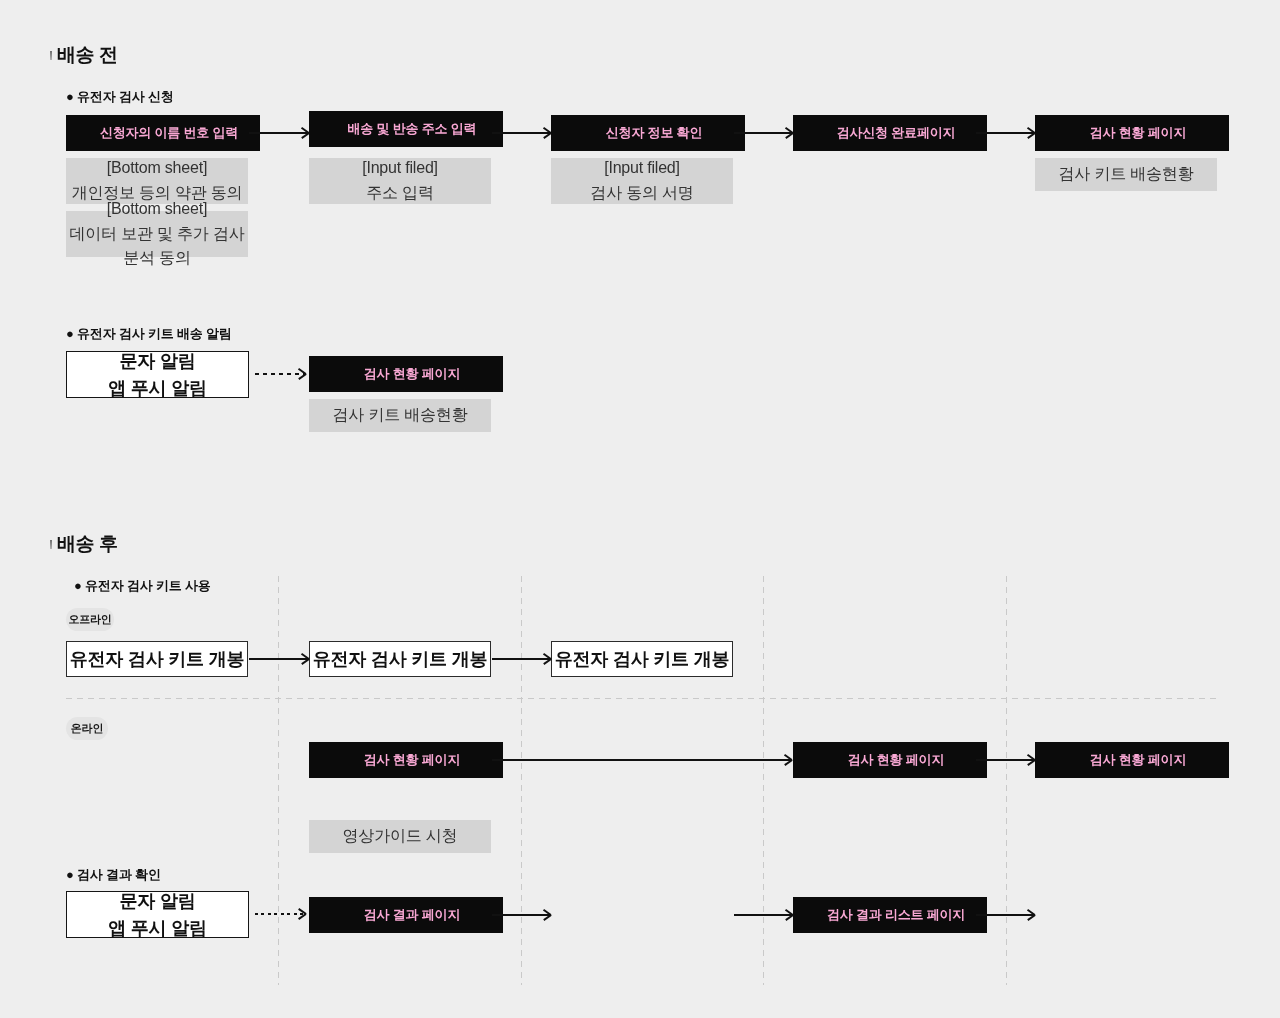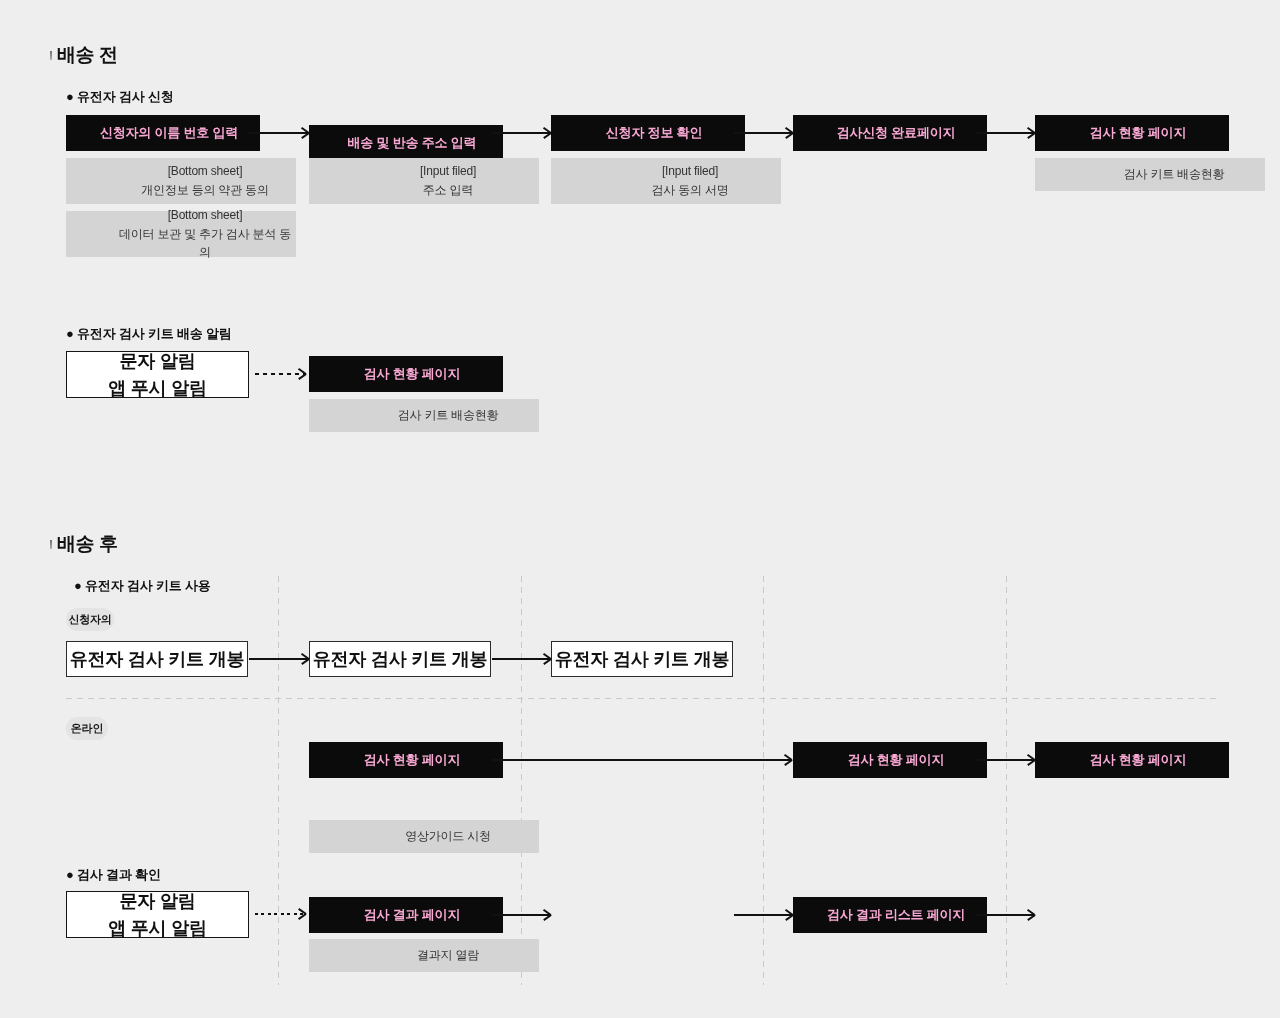--- a/index.html
+++ b/index.html
@@ -17,23 +17,23 @@
     background:linear-gradient(to bottom,#6f6f6f,#b5b5b5);}
   .sec-title{font-size:19px;font-weight:800;letter-spacing:-0.4px;line-height:22px;}
   .group-label{position:absolute;font-size:13px;font-weight:700;letter-spacing:-0.2px;}
   
   .black-box{position:absolute;background:#0b0b0b;color:#f9a8d4;font-size:13px;font-weight:700;
     display:flex;align-items:center;justify-content:center;text-align:center;letter-spacing:-0.2px;padding-left:12px;}
   .white-box{position:absolute;background:#ffffff;border:1.5px solid #151515;color:#111;
     font-size:18px;font-weight:700;display:flex;align-items:center;justify-content:center;
     text-align:center;white-space:pre-line;line-height:1.5;letter-spacing:-0.2px;box-sizing:border-box;}
   .white-box.thin{border-width:1.2px;border-color:#2b2b2b;}
-  .note{position:absolute;background:#d4d4d4;color:#333333;font-size:12px;
+  .note{position:absolute;background:#d4d4d4;color:#333333;font-size:16px;
     display:flex;align-items:center;justify-content:center;text-align:center;
-    white-space:pre-line;line-height:1.55;letter-spacing:-0.2px;padding-left:48px;}
+    white-space:pre-line;line-height:1.55;letter-spacing:-0.2px;}
   .badge{position:absolute;background:#e4e4e4;border-radius:12px;font-size:11px;font-weight:700;
     display:flex;align-items:center;justify-content:center;letter-spacing:-0.2px;color:#161616;}
   
   .arrow{position:absolute;height:1.6px;background:#111;}
   .arrow::before,.arrow::after{content:"";position:absolute;right:-1px;top:0;width:9px;height:1.6px;
     background:#111;transform-origin:right center;}
   .arrow::before{transform:rotate(35deg);}
   .arrow::after{transform:rotate(-35deg);}
   .arrow.dashed{background:repeating-linear-gradient(to right,#111 0 4px,transparent 4px 8px);}
   .arrow.dotted{height:2.2px;background:repeating-linear-gradient(to right,#111 0 3px,transparent 3px 6.5px);}
@@ -47,21 +47,21 @@
 <div class="canvas">
 
   <div class="sec-header" style="left:45px;top:44px;">
     <span class="pin"><span class="head"></span><span class="stem" style="display:block;"></span></span>
     <span class="sec-title">배송 전</span>
   </div>
 
   <div class="group-label" style="left:66px;top:88px;">● 유전자 검사 신청</div>
 
   <div class="black-box" style="left:66px;top:115px;width:182px;height:36px;">신청자의 이름 번호 입력</div>
-  <div class="black-box" style="left:309px;top:125px;width:182px;height:36px;">배송 및 반송 주소 입력</div>
+  <div class="black-box" style="left:309px;top:111px;width:182px;height:36px;">배송 및 반송 주소 입력</div>
   <div class="black-box" style="left:793px;top:115px;width:182px;height:36px;">검사신청 완료페이지</div>
   <div class="black-box" style="left:551px;top:115px;width:182px;height:36px;">신청자 정보 확인</div>
   <div class="black-box" style="left:1035px;top:115px;width:182px;height:36px;">검사 현황 페이지</div>
 
   <div class="arrow" style="left:249px;top:132px;width:59px;"></div>
   <div class="arrow" style="left:492px;top:132px;width:58px;"></div>
   <div class="arrow" style="left:734px;top:132px;width:58px;"></div>
   <div class="arrow" style="left:976px;top:132px;width:58px;"></div>
 
   <div class="note" style="left:66px;top:158px;width:182px;height:46px;">[Bottom sheet]
@@ -87,21 +87,21 @@
   </div>
 
   <div class="group-label" style="left:66px;top:577px;margin-left:8px;">● 유전자 검사 키트 사용</div>
 
   <div class="vdash" style="left:278px;top:576px;height:409px;"></div>
   <div class="vdash" style="left:521px;top:576px;height:409px;"></div>
   <div class="vdash" style="left:763px;top:576px;height:409px;"></div>
   <div class="vdash" style="left:1006px;top:576px;height:409px;"></div>
   <div class="hdash" style="left:66px;top:698px;width:1154px;"></div>
 
-  <div class="badge" style="left:66px;top:608px;width:48px;height:23px;">신청자의</div>
+  <div class="badge" style="left:66px;top:608px;width:48px;height:23px;">오프라인</div>
   <div class="white-box thin" style="left:66px;top:641px;width:182px;height:36px;">유전자 검사 키트 개봉</div>
   <div class="white-box thin" style="left:309px;top:641px;width:182px;height:36px;">유전자 검사 키트 개봉</div>
   <div class="white-box thin" style="left:551px;top:641px;width:182px;height:36px;">유전자 검사 키트 개봉</div>
   <div class="arrow" style="left:249px;top:658px;width:59px;"></div>
   <div class="arrow" style="left:492px;top:658px;width:58px;"></div>
 
   <div class="badge" style="left:66px;top:717px;width:42px;height:23px;">온라인</div>
   <div class="black-box" style="left:309px;top:742px;width:182px;height:36px;">검사 현황 페이지</div>
   <div class="black-box" style="left:793px;top:742px;width:182px;height:36px;">검사 현황 페이지</div>
   <div class="black-box" style="left:1035px;top:742px;width:182px;height:36px;">검사 현황 페이지</div>
@@ -111,15 +111,14 @@
 
   <div class="group-label" style="left:66px;top:866px;">● 검사 결과 확인</div>
   <div class="white-box" style="left:66px;top:891px;width:183px;height:47px;">문자 알림
 앱 푸시 알림</div>
   <div class="arrow dotted" style="left:255px;top:913px;width:50px;"></div>
   <div class="black-box" style="left:309px;top:897px;width:182px;height:36px;">검사 결과 페이지</div>
   <div class="black-box" style="left:793px;top:897px;width:182px;height:36px;">검사 결과 리스트 페이지</div>
   <div class="arrow" style="left:492px;top:914px;width:58px;"></div>
   <div class="arrow" style="left:734px;top:914px;width:58px;"></div>
   <div class="arrow" style="left:976px;top:914px;width:58px;"></div>
-  <div class="note" style="left:309px;top:939px;width:182px;height:33px;">결과지 열람</div>
 
 </div>
 
 </body></html>

